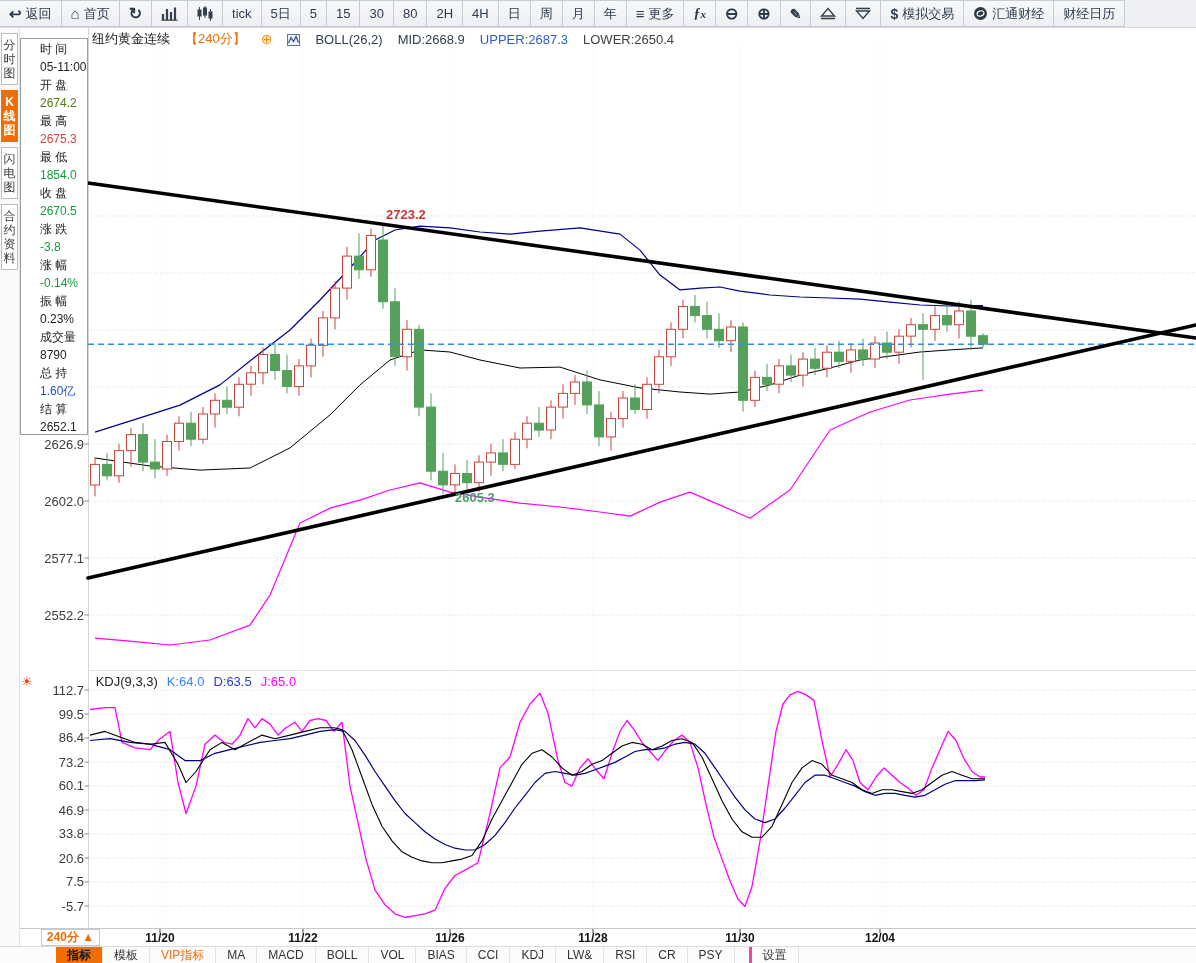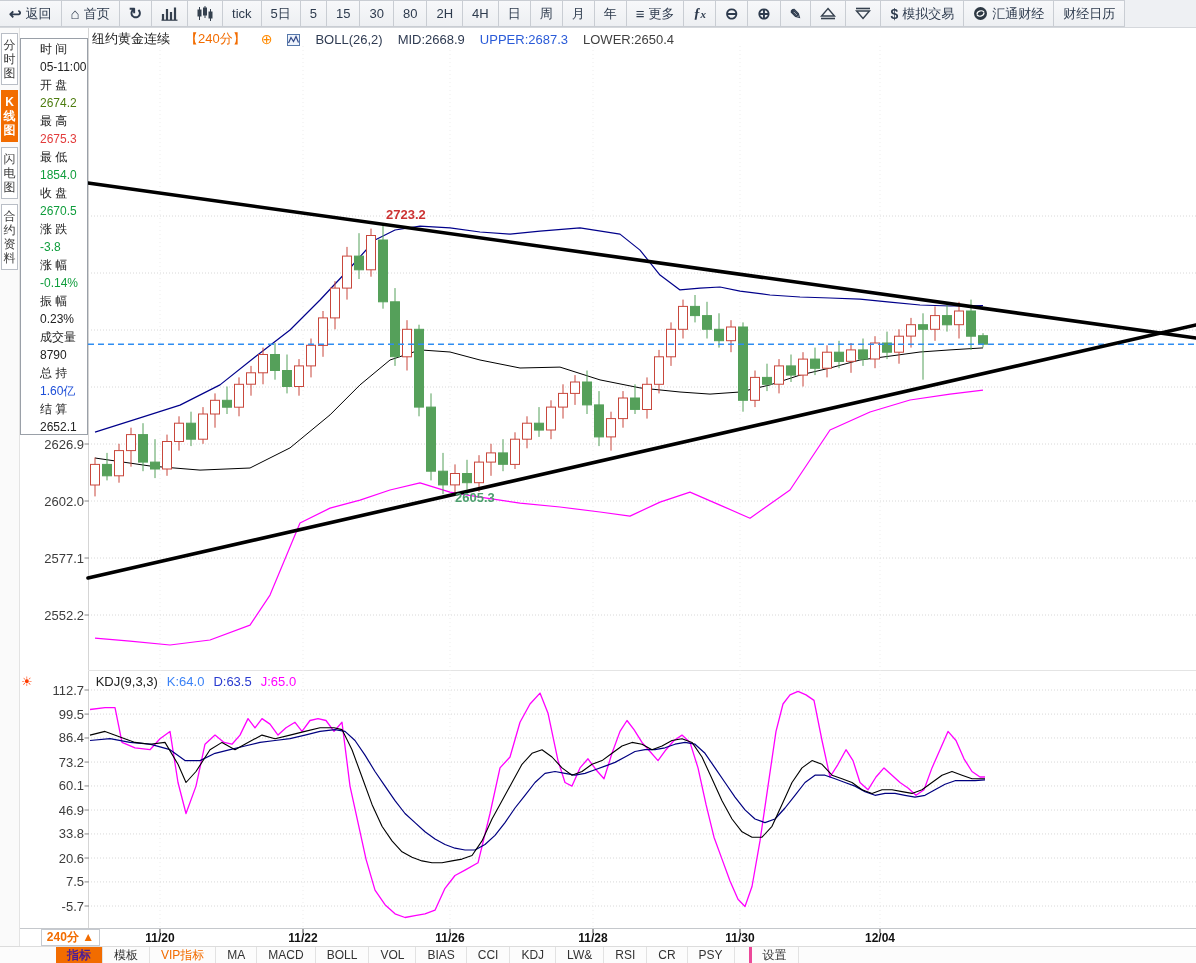--- a/index.html
+++ b/index.html
@@ -31,21 +31,21 @@
   
   .period-box{position:absolute;left:20px;top:929px;width:59px;height:17px;background:#fff;
               border:1px solid #c6cad0;color:#f26c00;font-size:12px;font-weight:bold;line-height:15px;
               text-align:center;z-index:12;box-sizing:border-box;cursor:pointer;margin-left:21px;}
   
   .bottom-bar{position:absolute;left:0;top:946px;width:1196px;height:17px;background:#fcfcfc;
               border-top:1px solid #dcdcdc;display:flex;align-items:stretch;padding-left:56px;
               box-sizing:border-box;z-index:12;overflow:hidden;}
   .bb-tab{display:flex;align-items:center;padding:0 11px;border-right:1px solid #e2e2e2;
           color:#333;font-size:12px;cursor:pointer;white-space:nowrap;}
-  .bb-tab.active{background:#f26c00;color:#4c1d95;font-weight:bold;}
+  .bb-tab.active{background:#f26c00;color:#0f172a;font-weight:bold;}
   .bb-tab.vip{color:#f26c00;}
   .bb-tab.gap{margin-left:14px;border-left:3px solid #ec4899;}
   
   .watermark{position:absolute;right:10px;top:903px;font-size:40px;font-weight:bold;
              color:#dccbb4;letter-spacing:2px;z-index:5;}
   svg#chart-svg{position:absolute;left:0;top:0;z-index:1;}
 </style>
 </head>
 <body>
 

